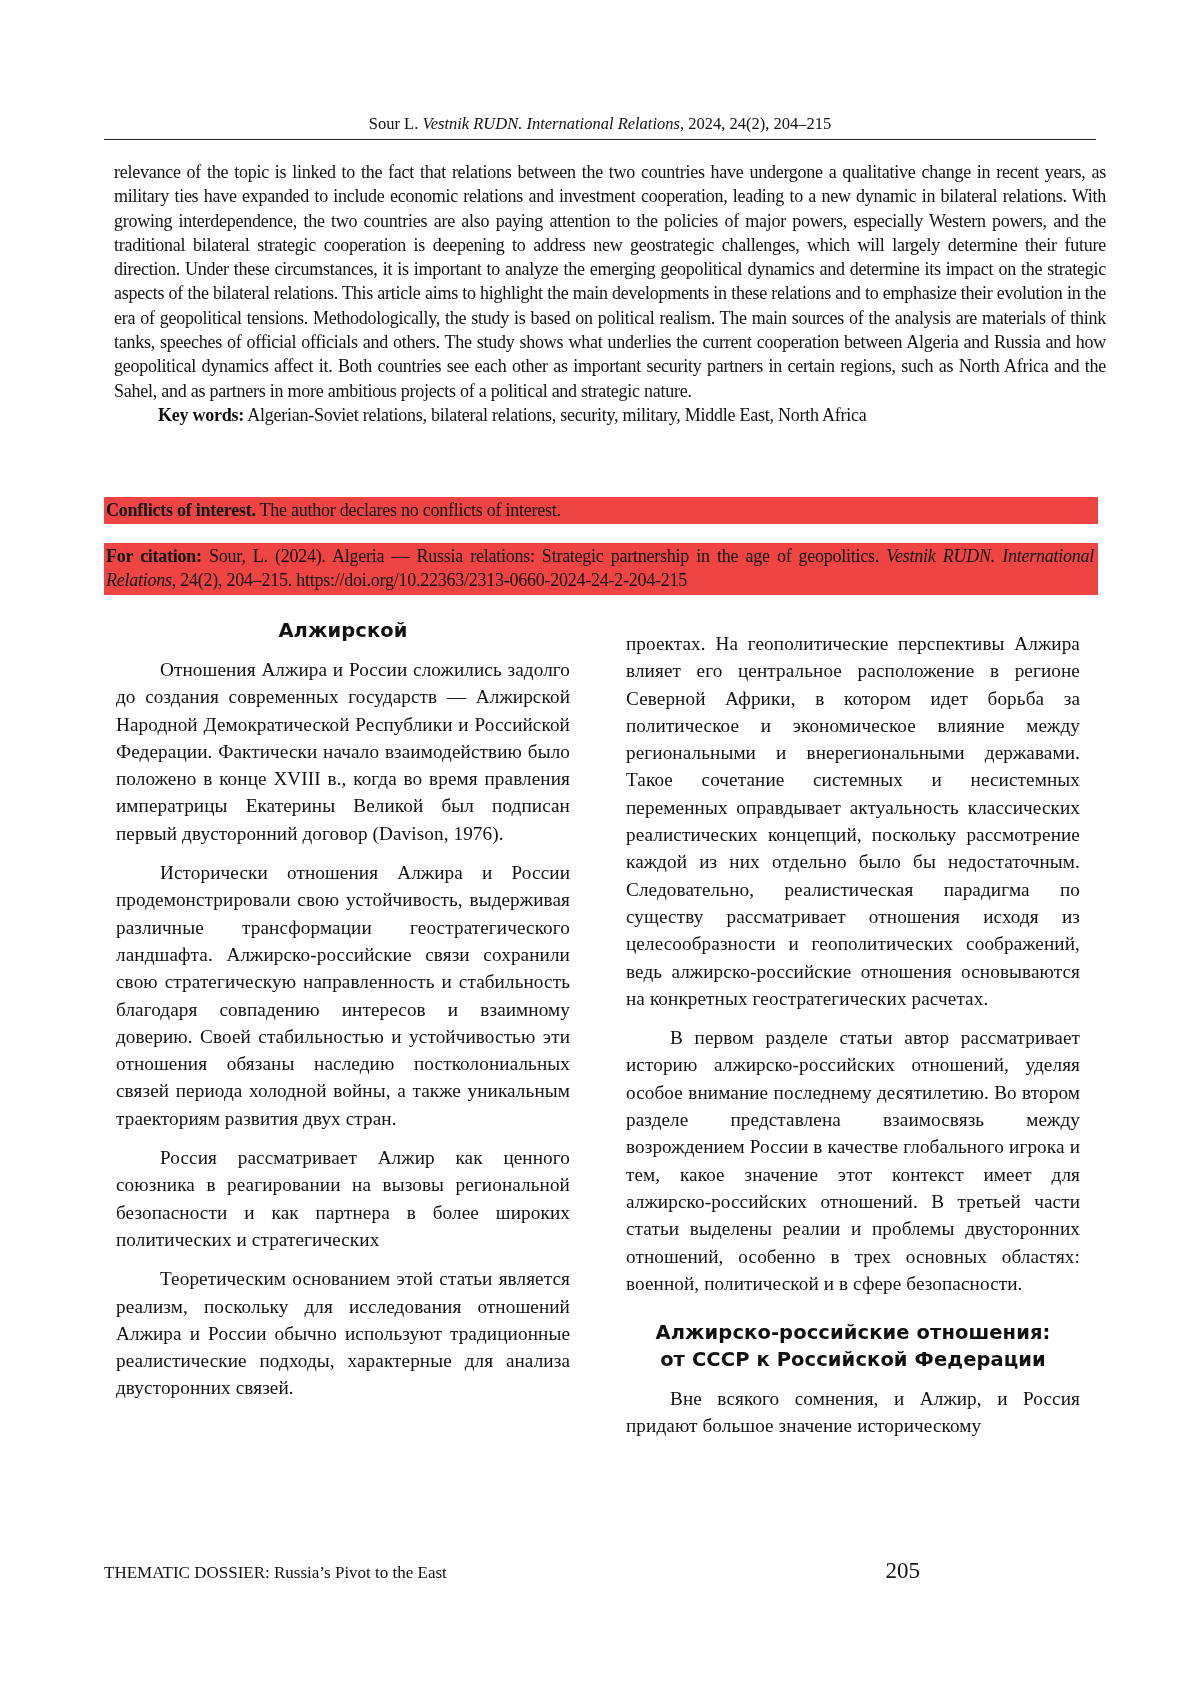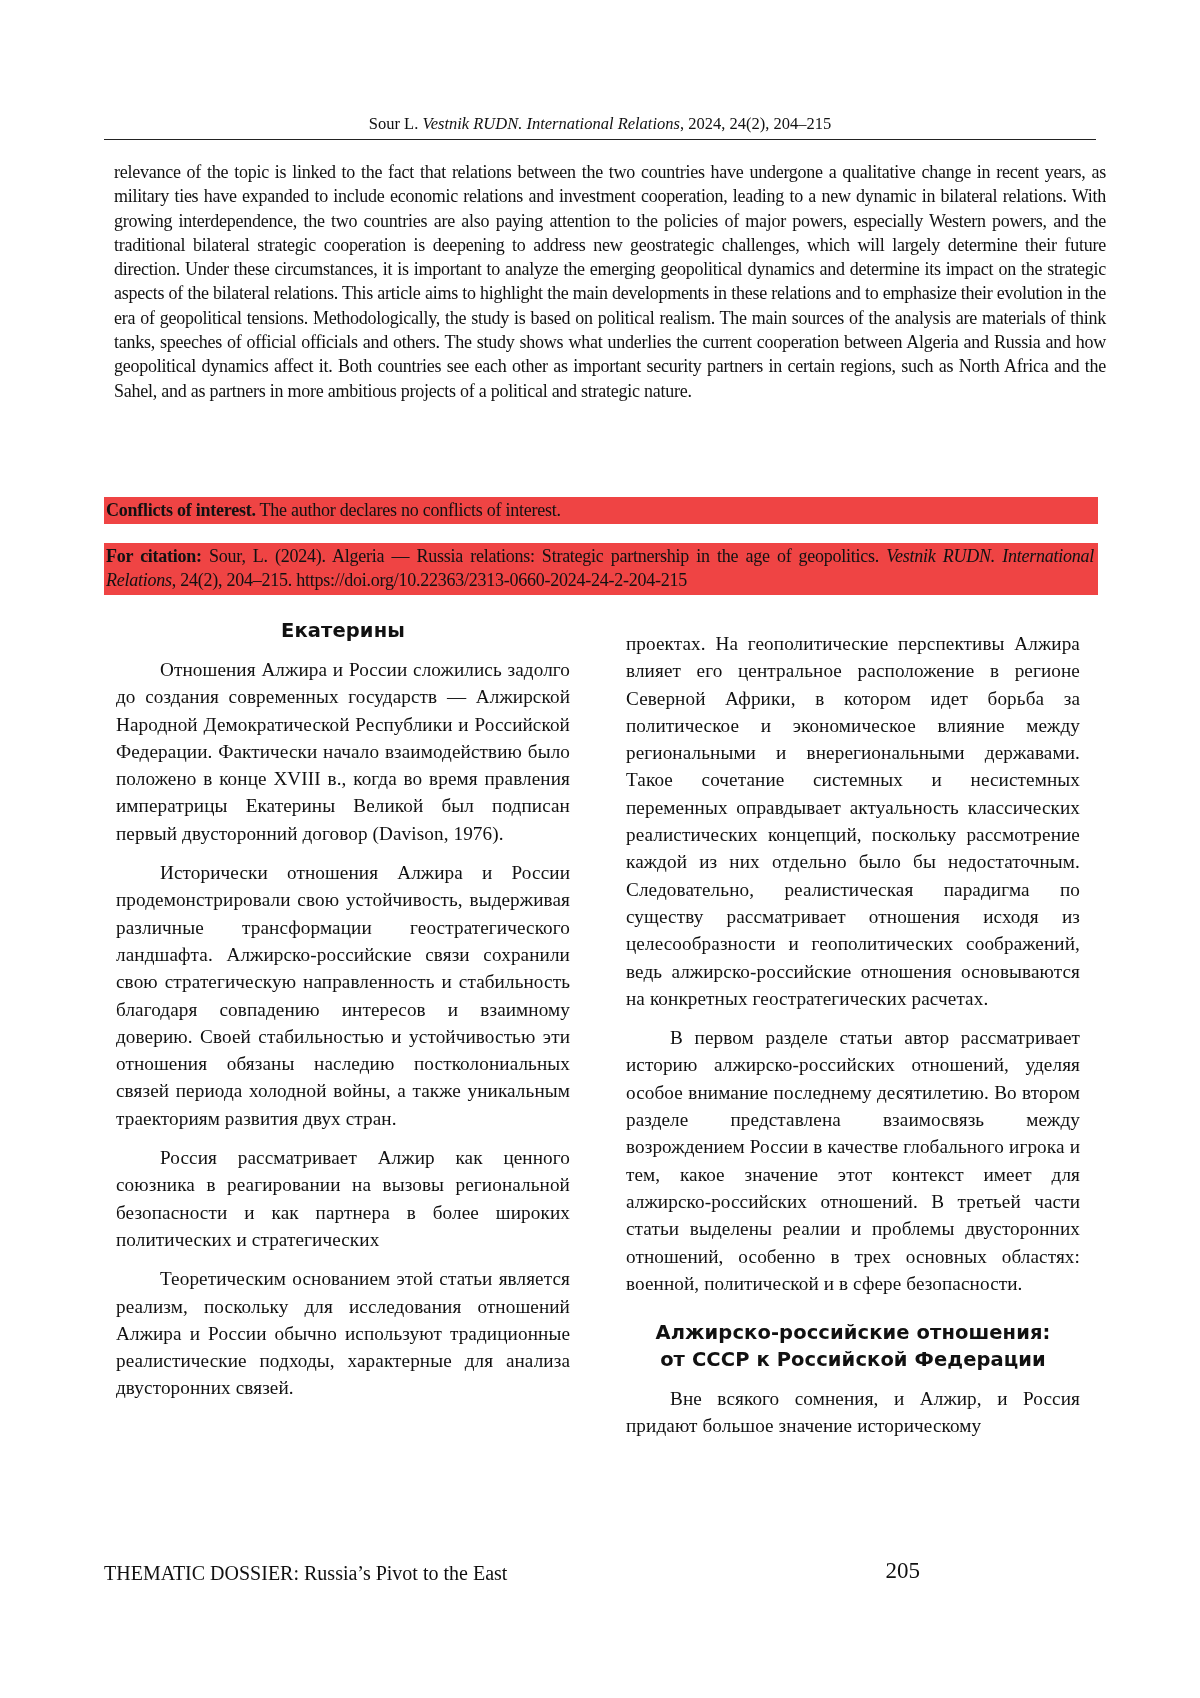--- a/index.html
+++ b/index.html
@@ -18,48 +18,49 @@
   .conflicts { top: 497px; height: 25px; }
   .citation { top: 543px; height: 50px; text-align: justify; }
   .col { position: absolute; top: 618px; width: 478px; font-size: 19.2px; line-height: 27.3px; letter-spacing: 0.1px; }
   .col-left { left: 104px; }
   .col-right { left: 614px; top: 618px; }
   .col p { margin: 12px; text-align: justify; text-indent: 44px; hyphens: manual; }
   .col p.noindent { text-indent: 0; }
   .section-title { margin: 0; text-align: center; font-family: "DejaVu Sans", sans-serif; font-weight: bold; font-size: 19.5px; line-height: 27px; }
   .section-title.intro { margin-top: -1px; margin-bottom: 2px; }
   .section-title.h2 { margin-top: 22px; line-height: 27px; }
-  .footer-left { position: absolute; left: 104px; top: 1562px; font-size: 20px; line-height: 22px; }
+  .footer-left { position: absolute; left: 104px; top: 1562px; font-size: 17px; line-height: 22px; }
   .footer-right { position: absolute; right: 104px; top: 1560px; font-size: 23px; line-height: 22px; }
 </style>
 </head>
 <body>
 
 <div class="page">
 
   <div class="running-head">
     <span>Sour L.</span>
     <i>Vestnik RUDN. International Relations</i><span>, 2024, 24(2), 204–215</span>
   </div>
   <div class="head-rule"></div>
 
   <div class="abstract">
     <p>relevance of the topic is linked to the fact that relations between the two countries have undergone a qualitative change in recent years, as military ties have expanded to include economic relations and investment cooperation, leading to a new dynamic in bilateral relations. With growing interdependence, the two countries are also paying attention to the policies of major powers, especially Western powers, and the traditional bilateral strategic cooperation is deepening to address new geostrategic challenges, which will largely determine their future direction. Under these circumstances, it is important to analyze the emerging geopolitical dynamics and determine its impact on the strategic aspects of the bilateral relations. This article aims to highlight the main developments in these relations and to emphasize their evolution in the era of geopolitical tensions. Methodologically, the study is based on political realism. The main sources of the analysis are materials of think tanks, speeches of official officials and others. The study shows what underlies the current cooperation between Algeria and Russia and how geopolitical dynamics affect it. Both countries see each other as important security partners in certain regions, such as North Africa and the Sahel, and as partners in more ambitious projects of a political and strategic nature.</p>
+    <p class="keywords"><b>Key words:</b><span> Algerian-Soviet relations, bilateral relations, security, military, Middle East, North Africa</span></p>
   </div>
 
   <div class="gray-box conflicts">
     <b>Conflicts of interest.</b><span> The author declares no conflicts of interest.</span>
   </div>
 
   <div class="gray-box citation">
     <b>For citation:</b><span> Sour, L. (2024). Algeria — Russia relations: Strategic partnership in the age of geopolitics. </span><i>Vestnik RUDN. International Relations</i><span>, 24(2), 204–215. https://doi.org/10.22363/2313-0660-2024-24-2-204-215</span>
   </div>
 
   <div class="col col-left">
-    <h2 class="section-title intro">Екатерины</h2>
+    <h2 class="section-title intro">Алжирской</h2>
     <p>Отношения Алжира и России сложились задолго до создания современных государств — Алжирской Народной Демократической Республики и Российской Федерации. Фактически начало взаимодействию было положено в конце XVIII в., когда во время правления императрицы Екатерины Великой был подписан первый двусторонний договор (Davison, 1976).</p>
     <p>Исторически отношения Алжира и России продемонстрировали свою устойчивость, выдерживая различные трансформации геостратегического ландшафта. Алжирско-российские связи сохранили свою стратегическую направленность и стабильность благодаря совпадению интересов и взаимному доверию. Своей стабильностью и устойчивостью эти отношения обязаны наследию постколониальных связей периода холодной войны, а также уникальным траекториям развития двух стран.</p>
     <p>Россия рассматривает Алжир как ценного союзника в реагировании на вызовы региональной безопасности и как партнера в более широких политических и стратегических</p>
     <p>Теоретическим основанием этой статьи является реализм, поскольку для исследования отношений Алжира и России обычно используют традиционные реалистические подходы, характерные для анализа двусторонних связей.</p>
   </div>
 
   <div class="col col-right">
     <p class="noindent">проектах. На геополитические перспективы Алжира влияет его центральное расположение в регионе Северной Африки, в котором идет борьба за политическое и экономическое влияние между региональными и внерегиональными державами. Такое сочетание системных и несистемных переменных оправдывает актуальность классических реалистических концепций, поскольку рассмотрение каждой из них отдельно было бы недостаточным. Следовательно, реалистическая парадигма по существу рассматривает отношения исходя из целесообразности и геополитических соображений, ведь алжирско-российские отношения основываются на конкретных геостратегических расчетах.</p>
     <p>В первом разделе статьи автор рассматривает историю алжирско-российских отношений, уделяя особое внимание последнему десятилетию. Во втором разделе представлена взаимосвязь между возрождением России в качестве глобального игрока и тем, какое значение этот контекст имеет для алжирско-российских отношений. В третьей части статьи выделены реалии и проблемы двусторонних отношений, особенно в трех основных областях: военной, политической и в сфере безопасности.</p>
     <h2 class="section-title h2">

